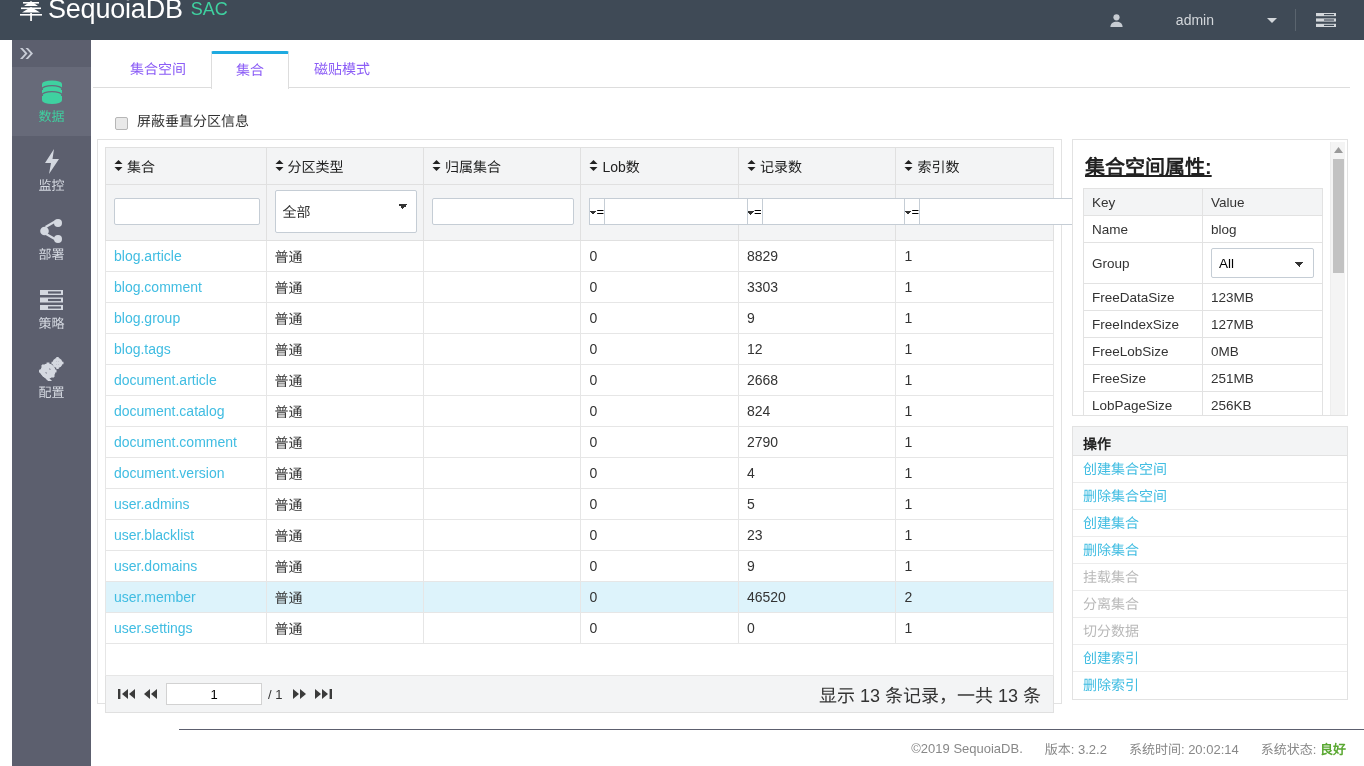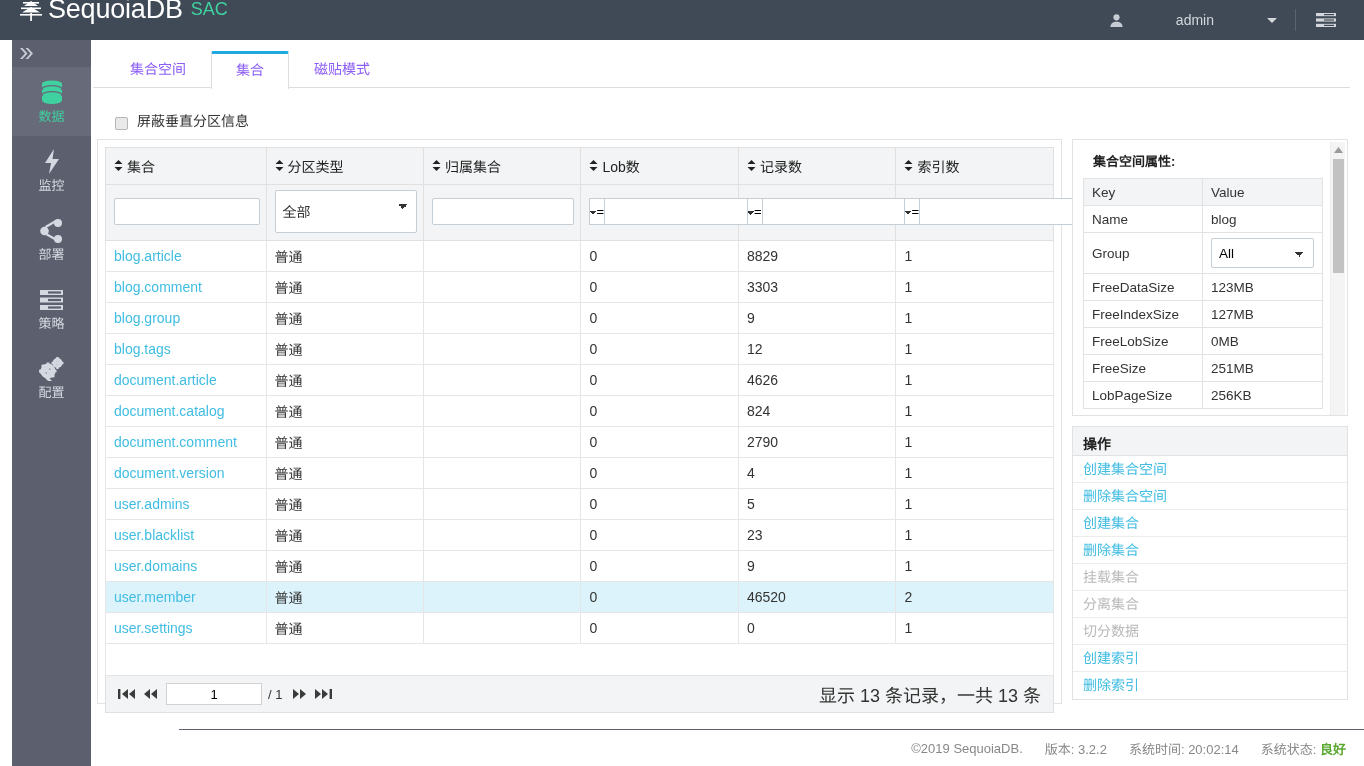--- a/index.html
+++ b/index.html
@@ -275,21 +275,21 @@
     text-align: center;
     font-size: 13px; font-family: inherit;
     margin: 0 4px;
   }
   #pg-total { font-size: 13px; color: #333; margin: 0 6px 0 2px; }
   #pg-info { margin-left: auto; font-size: 18px; color: #333; }
 
   
   .rp-box { border: 1px solid #e2e2e2; background: #fff; }
   #props-box { height: 287px; position: relative; overflow: hidden; padding: 9px 10px 0 10px; }
-  #props-title { font-size: 13px; font-weight: bold; color: #222; margin: 2px 0 8px 10px; }
+  #props-title { font-size: 20px; font-weight: bold; color: #222; margin: 2px 0 8px 2px; text-decoration: underline; }
   table.kv { border-collapse: collapse; width: 239px; table-layout: fixed; }
   table.kv th, table.kv td {
     border: 1px solid #e2e2e2;
     text-align: left;
     font-weight: normal;
     font-size: 13.5px;
     padding: 5px 8px;
     height: 27px;
     color: #333;
     overflow: hidden; white-space: nowrap;
@@ -638,21 +638,21 @@
               <td class="cell"></td>
               <td class="cell num">0</td>
               <td class="cell num">12</td>
               <td class="cell num">1</td>
             </tr>
             <tr class="data-row">
               <td class="cell"><a class="link">document.article</a></td>
               <td class="cell">普通</td>
               <td class="cell"></td>
               <td class="cell num">0</td>
-              <td class="cell num">4626</td>
+              <td class="cell num">2668</td>
               <td class="cell num">1</td>
             </tr>
             <tr class="data-row">
               <td class="cell"><a class="link">document.catalog</a></td>
               <td class="cell">普通</td>
               <td class="cell"></td>
               <td class="cell num">0</td>
               <td class="cell num">824</td>
               <td class="cell num">1</td>
             </tr>

